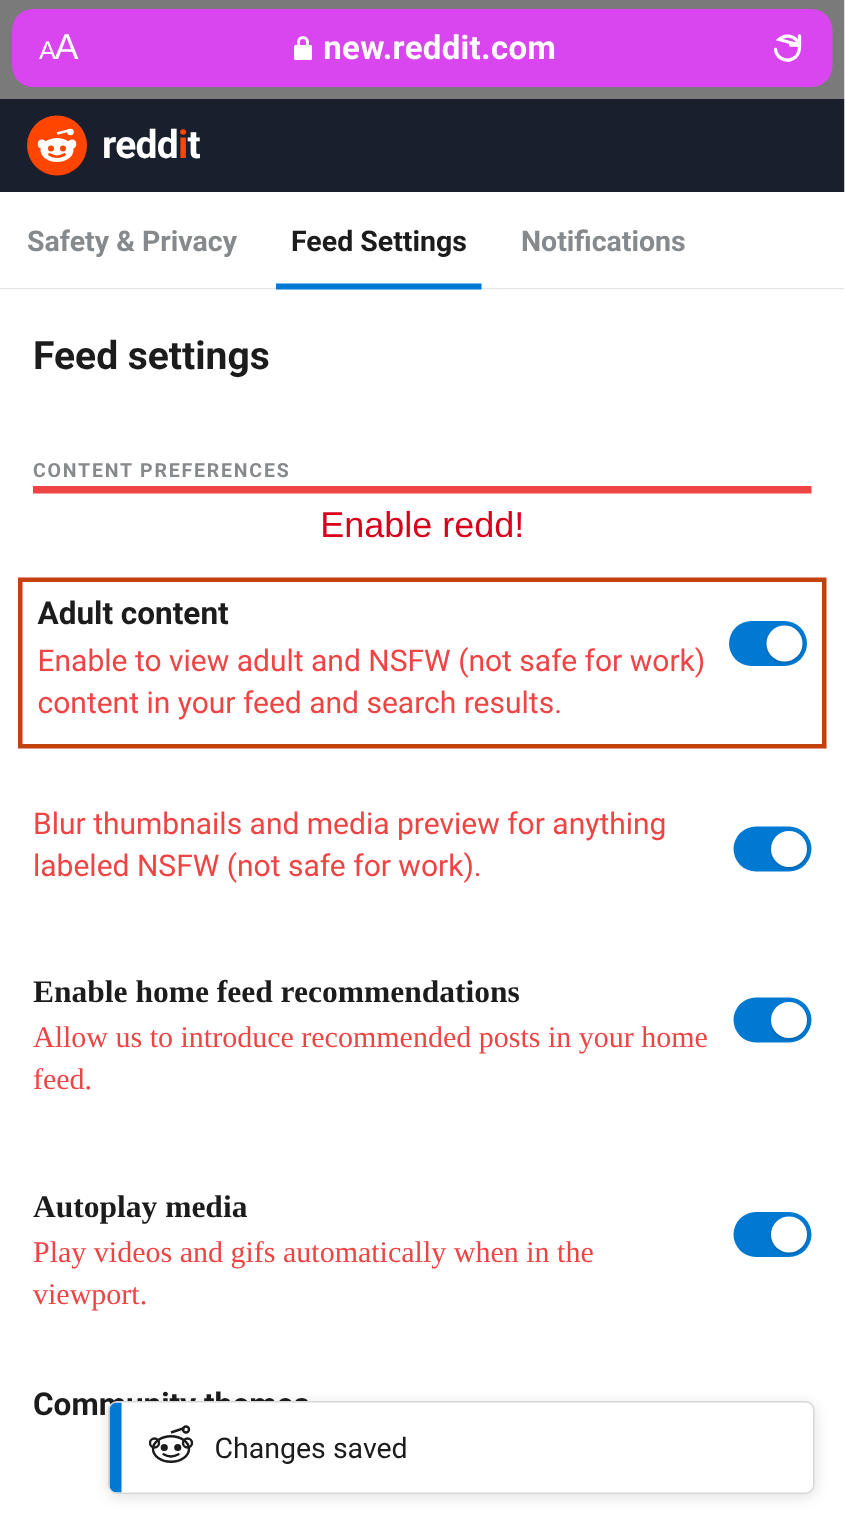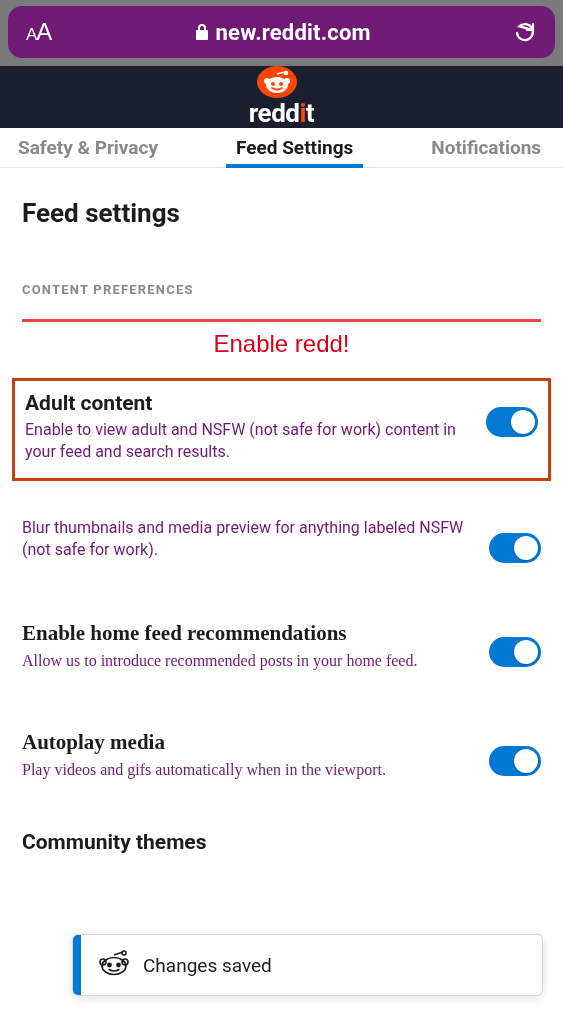--- a/index.html
+++ b/index.html
@@ -1,44 +1,44 @@
 <!DOCTYPE html>
 <html><head>
 <meta charset="utf-8">
 <style>
   * { box-sizing: border-box; margin: 0; padding: 0; }
   html, body { width: 563px; height: 1024px; font-family: -apple-system, BlinkMacSystemFont, "Segoe UI", Roboto, Helvetica, Arial, sans-serif; background: #fff; overflow: hidden; }
   .browser-frame { background: #7a7a7a; padding: 6px 8px 0 8px; }
-  .browser-bar { background: #701a75; border-radius: 14px; height: 52px; display: flex; align-items: center; padding: 0 18px; color: #fff; }
+  .browser-bar { background: #d946ef; border-radius: 14px; height: 52px; display: flex; align-items: center; padding: 0 18px; color: #fff; }
   .aa { font-family: Arial, sans-serif; font-weight: 500; letter-spacing: -1px; }
   .aa .small { font-size: 17px; }
   .aa .big { font-size: 24px; }
   .url-wrap { flex: 1; display: flex; align-items: center; justify-content: center; gap: 6px; }
   .lock-icon svg { display: block; }
   .url-text { font-size: 22px; font-weight: 700; letter-spacing: 0.2px; }
   .reload-icon svg { display: block; }
   .grey-gap { background: #7a7a7a; height: 8px; }
-  .app-header { background: #1a1f2e; height: 62px; display: flex; align-items: center; padding: 0 18px; flex-direction: column; }
+  .app-header { background: #1a1f2e; height: 62px; display: flex; align-items: center; padding: 0 18px; }
   .snoo-circle { width: 40px; height: 40px; border-radius: 50%; background: #ff4500; display: flex; align-items: center; justify-content: center; margin-right: 10px; }
   .reddit-word { color: #fff; font-size: 26px; font-weight: 700; letter-spacing: -0.5px; }
   .reddit-word .i { color: #ff4500; }
-  .tabs { display: flex; border-bottom: 1px solid #e5e5e5; height: 40px; align-items: stretch; background: #fff; gap: 42px; }
+  .tabs { display: flex; border-bottom: 1px solid #e5e5e5; height: 65px; align-items: stretch; background: #fff; }
   .tab { flex: 0 0 auto; padding: 0 18px; display: flex; align-items: center; font-size: 19px; font-weight: 700; color: #878a8c; position: relative; }
   .tab.active { color: #1c1c1c; }
   .tab.active::after { content: ""; position: absolute; left: 8px; right: 8px; bottom: -1px; height: 4px; background: #0079d3; }
   .page { padding: 0 22px; background: #fff; }
   .page-title { font-size: 26px; font-weight: 700; color: #1c1c1c; padding: 30px 0 24px 0; }
-  .section-label { font-size: 13px; font-weight: 700; letter-spacing: 1.2px; color: #878a8c; padding-bottom: 22px; border-bottom: 3px solid #ef4444; }
+  .section-label { font-size: 13px; font-weight: 700; letter-spacing: 1.2px; color: #878a8c; padding-bottom: 2px; border-bottom: 5px solid #ef4444; }
   .annotation { text-align: center; color: #d9001b; font-size: 24px; font-weight: 400; padding: 8px 0 4px 0; font-family: Verdana, Geneva, sans-serif; }
   .highlight-box { border: 3px solid #c2410c; margin: 16px -10px; padding: 10px 10px 14px 10px; }
   .setting { display: flex; align-items: flex-start; gap: 14px; padding: 0 0 18px 0; }
   .setting + .setting-wrap, .setting-wrap + .setting-wrap { margin-top: 40px; font-family: Liberation Serif, serif; }
   .setting-main { flex: 1; }
   .setting-title { font-size: 21px; font-weight: 700; color: #1c1c1c; margin-bottom: 4px; }
-  .setting-desc { font-size: 16px; color: #701a75; line-height: 1.4; }
+  .setting-desc { font-size: 20px; color: #ef4444; line-height: 1.4; }
   .toggle { width: 52px; height: 30px; border-radius: 15px; position: relative; flex-shrink: 0; margin-top: 16px; }
   .toggle.on { background: #0079d3; }
   .toggle.off { background: #ccc; }
   .toggle .knob { position: absolute; width: 24px; height: 24px; background: #fff; border-radius: 50%; top: 3px; box-shadow: 0 1px 2px rgba(0,0,0,.2);}
   .toggle.on .knob { right: 3px; }
   .toggle.off .knob { left: 3px; }
   .settings-list { padding-top: 0; }
   .cut-title { font-size: 21px; font-weight: 700; color: #1c1c1c; padding-top: 30px; }
   .toast { position: absolute; left: 72px; right: 20px; bottom: 28px; height: 62px; background: #fff; border: 1px solid #d7d7d7; border-radius: 6px; box-shadow: 0 2px 10px rgba(0,0,0,.12); display: flex; align-items: center; overflow: hidden; }
   .toast-bar { width: 8px; align-self: stretch; background: #0079d3; }

